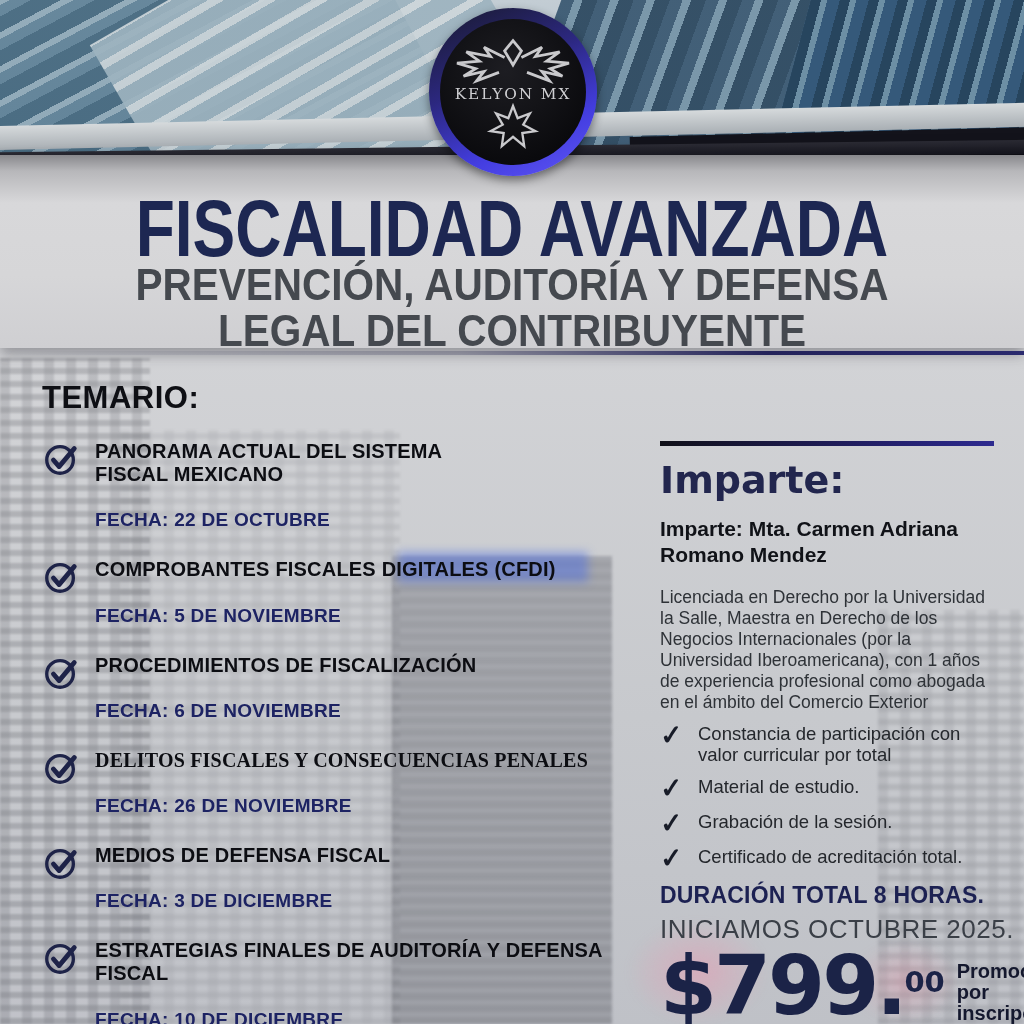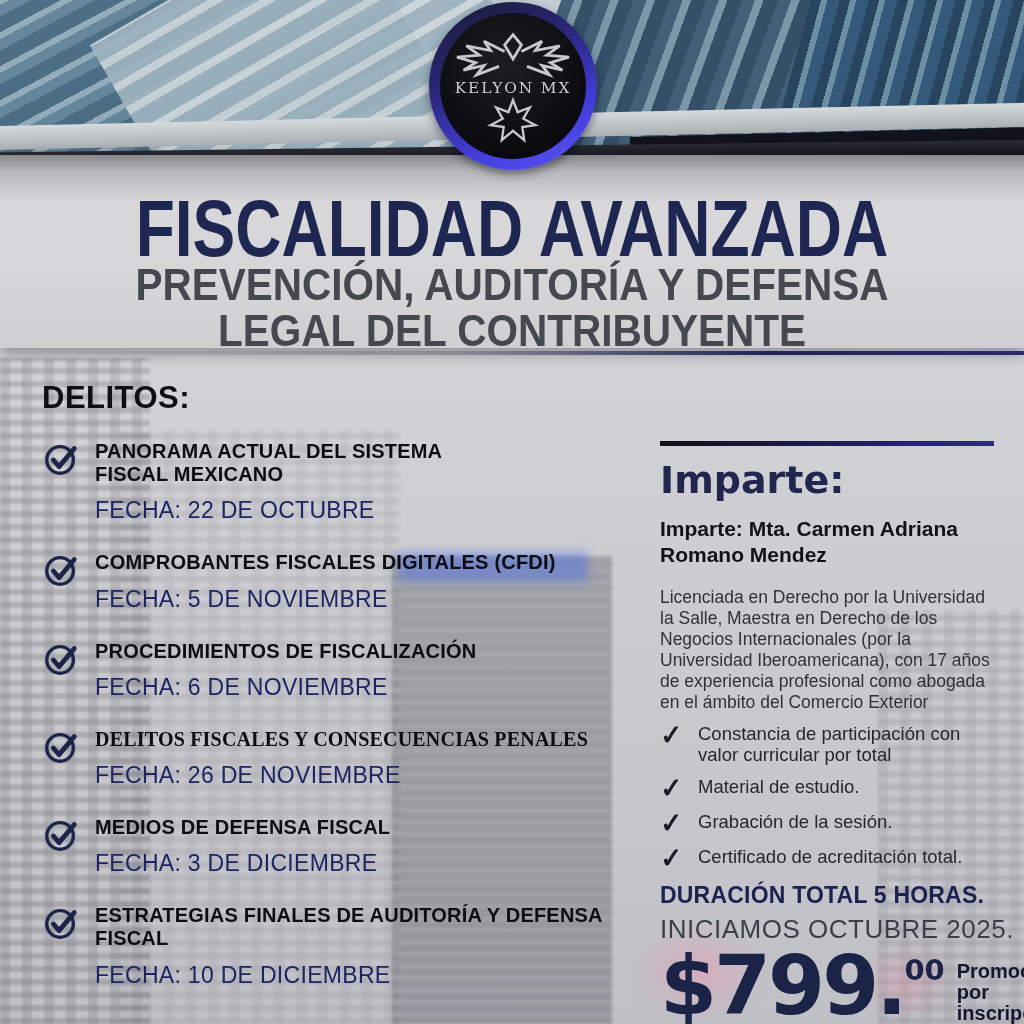--- a/index.html
+++ b/index.html
@@ -20,21 +20,21 @@
     background:repeating-linear-gradient(90deg,#3c5a73 0 12px,#7795a8 12px 20px,#2e4a61 20px 34px);opacity:.95;}
   .slab-d{left:790px;top:-70px;width:340px;height:340px;transform:rotate(15deg);
     background:repeating-linear-gradient(90deg,#27455e 0 10px,#6d8fa4 10px 16px,#35597a 16px 28px);}
   .ledge{position:absolute;left:-20px;top:114px;width:1100px;height:24px;transform:rotate(-1.3deg);
     background:linear-gradient(#d6dadc,#a9afb4);}
   .hero-edge{position:absolute;left:-12px;top:146px;width:1060px;height:14px;transform:rotate(-0.7deg);
     background:linear-gradient(#2a2a33,#14141c);box-shadow:0 8px 14px rgba(0,0,0,.4);}
   .hero-edge-right{position:absolute;right:-6px;top:132px;width:400px;height:30px;transform:rotate(-1.4deg);
     background:#13131b;}
   
-  .logo{position:absolute;left:429px;top:2px;width:168px;height:168px;border-radius:50%;
+  .logo{position:absolute;left:429px;top:8px;width:168px;height:168px;border-radius:50%;
     background:linear-gradient(155deg,#1c1c3c 8%,#2c2880 40%,#433de0 72%,#5a52f2 95%);
     box-shadow:0 4px 10px rgba(0,0,0,.45);}
   .logo-inner{position:absolute;left:11px;top:11px;width:146px;height:146px;border-radius:50%;
     background:radial-gradient(circle at 45% 35%,#1d1d22 0%,#0a0a0d 75%);}
   .logo-inner svg{position:absolute;left:3px;top:3px;}
   
   .title-band{position:absolute;left:0;top:155px;width:1024px;height:193px;
     background:linear-gradient(180deg,#88888c 0px,#b7b7ba 16px,#d8d8da 48px,#d6d6d8 120px,#cfcfd2 193px);
     box-shadow:0 7px 12px rgba(40,40,50,.35);}
   .band-seam{position:absolute;left:0;top:351px;width:1024px;height:4px;
@@ -58,42 +58,42 @@
   .glow-pink{left:628px;top:920px;width:140px;height:104px;
     background:radial-gradient(closest-side,rgba(235,150,175,.5),rgba(235,150,175,0));filter:blur(4px);}
   .glow-pink2{left:850px;top:940px;width:110px;height:84px;
     background:radial-gradient(closest-side,rgba(230,140,160,.35),rgba(230,140,160,0));filter:blur(4px);}
   
   .left-col{position:absolute;left:42px;top:380px;width:600px;}
   .temario-heading{font-size:31px;font-weight:800;color:#0e0f14;letter-spacing:.5px;margin-bottom:24px;}
   .t-item{display:flex;gap:15px;margin-bottom:27px;}
   .t-icon{flex:0 0 38px;margin-top:0px;}
   .t-title{font-size:20px;font-weight:800;color:#0c0d12;line-height:1.16;letter-spacing:.2px;}
-  .t-fecha{font-size:23px;font-weight:400;color:#1d2363;margin-top:11px;letter-spacing:.3px;}
+  .t-fecha{font-size:19px;font-weight:700;color:#1d2363;margin-top:23px;letter-spacing:.3px;}
   .t-item:nth-of-type(1) .t-title{max-width:400px;}
   .t-item:nth-of-type(2) .t-title{max-width:400px;}
   .t-item:nth-of-type(3) .t-title{max-width:540px;}
   .t-item:nth-of-type(4) .t-title{max-width:540px;}
   .t-item:nth-of-type(5) .t-title{max-width:540px;font-family:Liberation Serif, serif;}
   .t-item:nth-of-type(6) .t-title{max-width:430px;}
   
   .right-col{position:absolute;left:660px;top:441px;width:334px;}
   .divider{height:5px;background:linear-gradient(90deg,#101018,#23206e 70%,#2d2a8f);margin-bottom:12px;}
   .imparte-heading{font-family:"DejaVu Sans",sans-serif;font-size:38px;font-weight:700;color:#22264e;margin-bottom:14px;}
   .instructor-name{font-size:21px;font-weight:700;color:#101217;line-height:1.25;margin-bottom:18px;max-width:300px;}
   .bio{font-size:17.5px;color:#2e3237;line-height:1.2;margin-bottom:10px;}
   .benefit{display:flex;gap:12px;margin-bottom:11px;align-items:flex-start;}
   .check{font-size:27px;font-weight:900;color:#181c28;line-height:.9;flex:0 0 26px;transform:rotate(-4deg);}
   .benefit-text{font-size:18.5px;color:#24272c;line-height:1.14;}
   .duration{font-size:23px;font-weight:800;color:#1c2152;margin-top:5px;letter-spacing:.2px;}
   .start{font-size:26px;font-weight:400;color:#3a3f47;letter-spacing:.5px;margin:5px 0 6px 0;white-space:nowrap;}
   .price-row{display:flex;align-items:flex-start;}
   .price{font-family:"DejaVu Sans",sans-serif;font-size:82px;font-weight:800;color:#1b2347;
     letter-spacing:-3px;line-height:.85;}
-  .cents{font-family:"DejaVu Sans",sans-serif;font-size:29px;font-weight:800;color:#1b2347;margin-top:2px;letter-spacing:0;}
+  .cents{font-family:"DejaVu Sans",sans-serif;font-size:29px;font-weight:800;color:#1b2347;margin-top:14px;letter-spacing:0;}
   .promo{font-size:20px;font-weight:800;color:#14182e;line-height:1.05;margin-left:12px;margin-top:10px;width:150px;}
 </style>
 </head>
 <body>
 
 <div class="poster">
 
   <div class="hero">
     <div class="slab slab-a"></div>
     <div class="slab slab-b"></div>
@@ -129,21 +129,21 @@
     </div>
   </div>
 
   <div class="main-title">FISCALIDAD AVANZADA</div>
   <div class="subtitle">
     <div>PREVENCIÓN, AUDITORÍA Y DEFENSA</div>
     <div>LEGAL DEL CONTRIBUYENTE</div>
   </div>
 
   <div class="left-col">
-    <div class="temario-heading">DELITOS:</div>
+    <div class="temario-heading">TEMARIO:</div>
 
     <div class="t-item">
       <svg class="t-icon" width="38" height="38" viewBox="0 0 40 40">
         <circle cx="19" cy="21" r="14" fill="none" stroke="#1e2348" stroke-width="3.5"></circle>
         <path d="M12 21 l6 7 L34 9" fill="none" stroke="#1e2348" stroke-width="5" stroke-linecap="round" stroke-linejoin="round"></path>
       </svg>
       <div>
         <div class="t-title">PANORAMA ACTUAL DEL SISTEMA FISCAL MEXICANO</div>
         <div class="t-fecha">FECHA: 22 DE OCTUBRE</div>
       </div>
@@ -202,40 +202,40 @@
         <div class="t-title">ESTRATEGIAS FINALES DE AUDITORÍA Y DEFENSA FISCAL</div>
         <div class="t-fecha">FECHA: 10 DE DICIEMBRE</div>
       </div>
     </div>
   </div>
 
   <div class="right-col">
     <div class="divider"></div>
     <div class="imparte-heading">Imparte:</div>
     <div class="instructor-name">Imparte: Mta. Carmen Adriana Romano Mendez</div>
-    <div class="bio">Licenciada en Derecho por la Universidad la Salle, Maestra en Derecho de los Negocios Internacionales (por la Universidad Iberoamericana), con 17 años de experiencia profesional como abogada en el ámbito del Comercio Exterior</div>
+    <div class="bio">Licenciada en Derecho por la Universidad la Salle, Maestra en Derecho de los Negocios Internacionales (por la Universidad Iberoamericana), con 1 años de experiencia profesional como abogada en el ámbito del Comercio Exterior</div>
 
     <div class="benefit">
       <span class="check">✓</span>
       <span class="benefit-text">Constancia de participación con valor curricular por total</span>
     </div>
     <div class="benefit">
       <span class="check">✓</span>
       <span class="benefit-text">Material de estudio.</span>
     </div>
     <div class="benefit">
       <span class="check">✓</span>
       <span class="benefit-text">Grabación de la sesión.</span>
     </div>
     <div class="benefit">
       <span class="check">✓</span>
       <span class="benefit-text">Certificado de acreditación total.</span>
     </div>
 
-    <div class="duration">DURACIÓN TOTAL 5 HORAS.</div>
+    <div class="duration">DURACIÓN TOTAL 8 HORAS.</div>
     <div class="start">INICIAMOS OCTUBRE 2025.</div>
 
     <div class="price-row">
       <span class="price">$799.</span>
       <span class="cents">00</span>
       <span class="promo">Promoción por inscripción anticipada.</span>
     </div>
   </div>
 
 </div>

